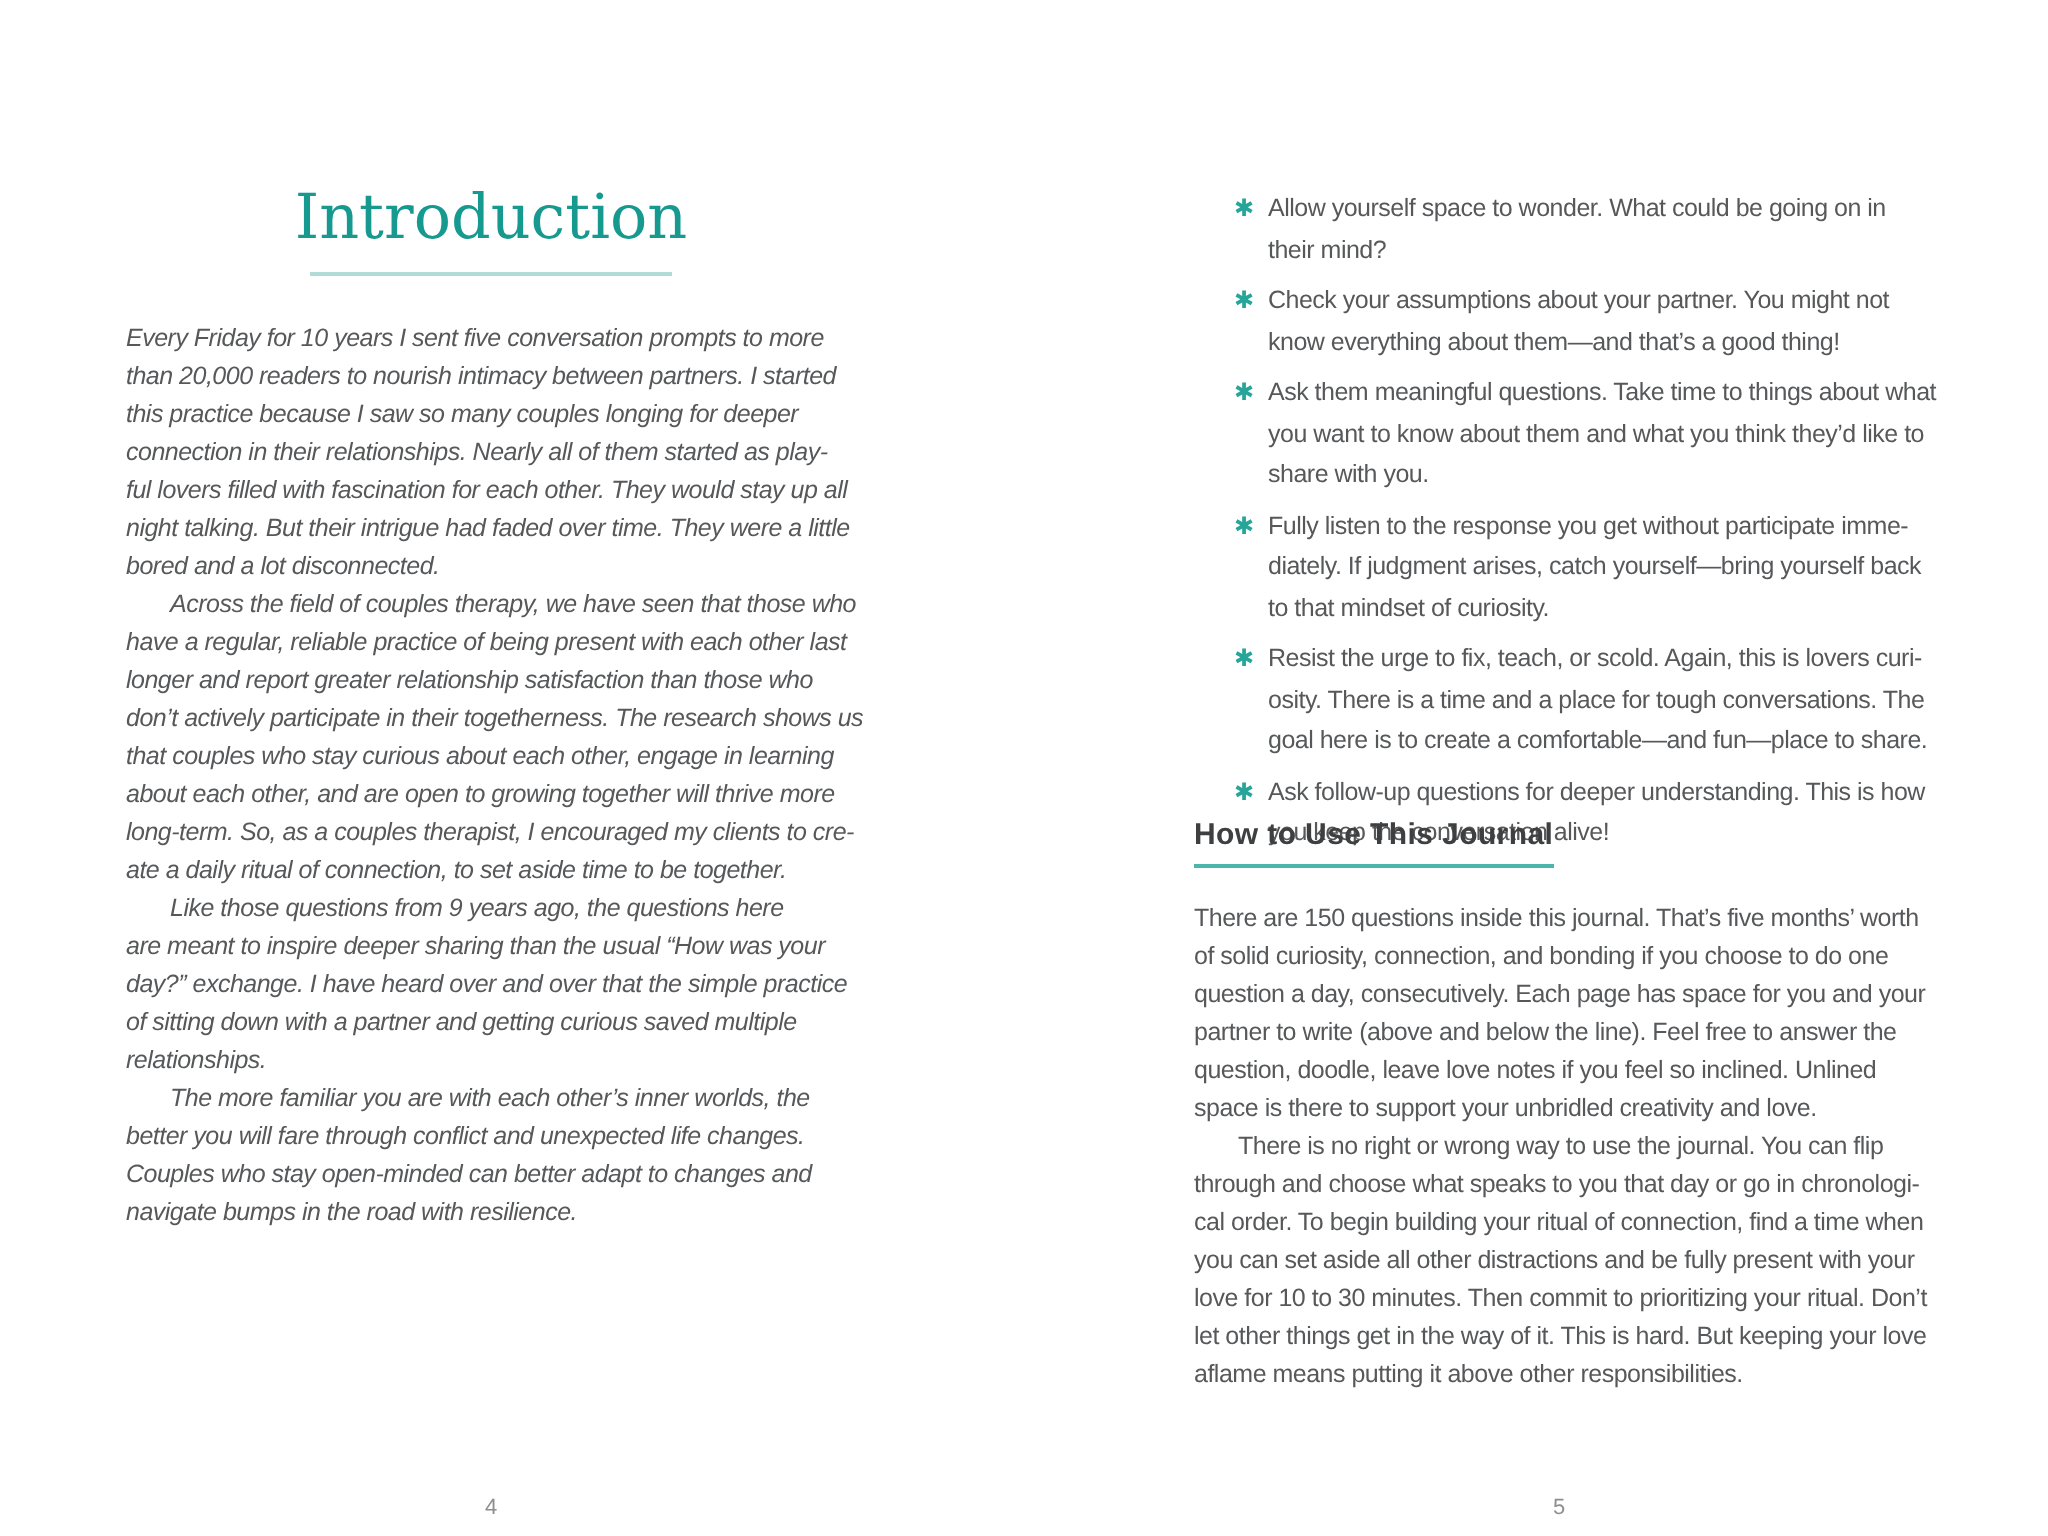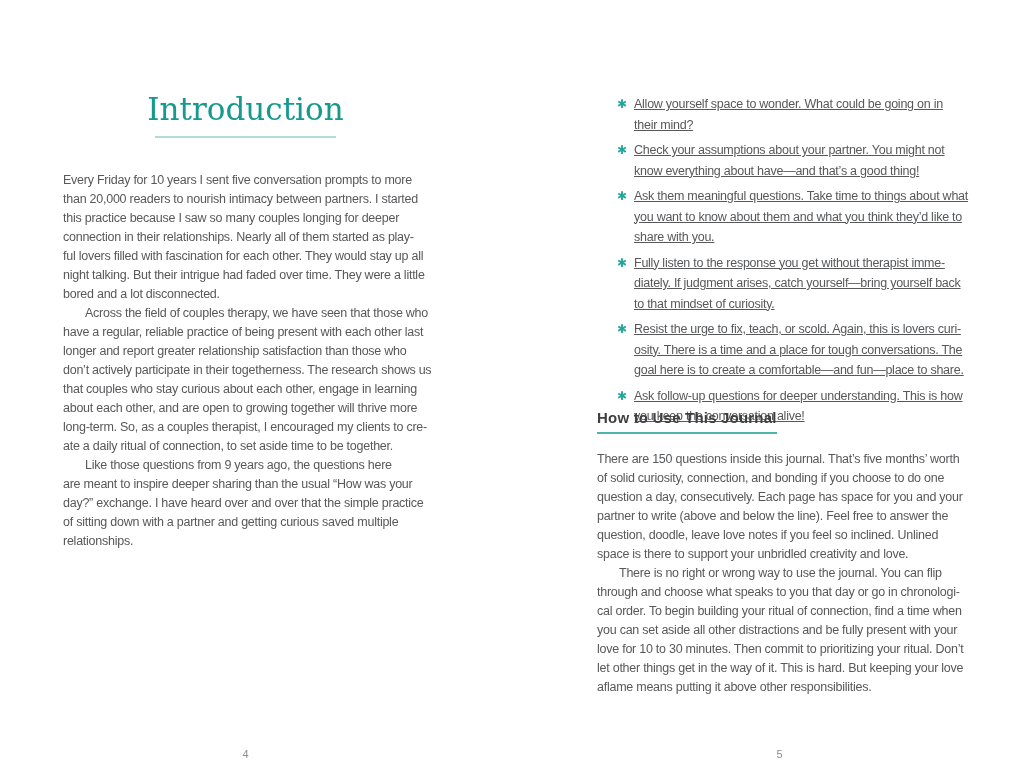--- a/index.html
+++ b/index.html
@@ -47,21 +47,21 @@
   }
   .body-text {
     position: absolute;
     left: 0;
     width: 420px;
     font-size: 12.5px;
     letter-spacing: -0.25px;
     line-height: 19px;
     color: var(--body-text, #57585a);
   }
-  .left-body  { top: 139px; }
+  .left-body  { top: 128px; font-style: italic; }
   .right-body { top: 418px; }
   .body-text p {
     margin: 0;
     white-space: pre;
   }
   .body-text p.indent { text-indent: 22px; }
 
   .folio {
     position: absolute;
     top: 716px;
@@ -94,21 +94,20 @@
     line-height: 20.5px;
     color: var(--bullet, #26a69a);
   }
   .btext {
     flex: 1;
     font-size: 12.5px;
     letter-spacing: -0.25px;
     line-height: 20.5px;
     color: var(--body-text, #57585a);
     white-space: pre;
-    text-decoration: underline;
   }
   .section-heading-wrap {
     position: absolute;
     top: 377px;
     left: 0;
   }
   .section-heading {
     display: inline-block;
     margin: 0;
     font-size: 15px;
@@ -141,45 +140,49 @@
 don’t actively participate in their togetherness. The research shows us
 that couples who stay curious about each other, engage in learning
 about each other, and are open to growing together will thrive more
 long-term. So, as a couples therapist, I encouraged my clients to cre-
 ate a daily ritual of connection, to set aside time to be together.</p>
       <p class="indent">Like those questions from 9 years ago, the questions here
 are meant to inspire deeper sharing than the usual “How was your
 day?” exchange. I have heard over and over that the simple practice
 of sitting down with a partner and getting curious saved multiple
 relationships.</p>
+      <p class="indent">The more familiar you are with each other’s inner worlds, the
+better you will fare through conflict and unexpected life changes.
+Couples who stay open-minded can better adapt to changes and
+navigate bumps in the road with resilience.</p>
     </div>
     <div class="folio">4</div>
   </section>
 
   <section class="page page-right">
     <ul class="bullets">
       <li>
         <span class="ast">✱</span>
         <span class="btext">Allow yourself space to wonder. What could be going on in
 their mind?</span>
       </li>
       <li>
         <span class="ast">✱</span>
         <span class="btext">Check your assumptions about your partner. You might not
-know everything about have—and that’s a good thing!</span>
+know everything about them—and that’s a good thing!</span>
       </li>
       <li>
         <span class="ast">✱</span>
         <span class="btext">Ask them meaningful questions. Take time to things about what
 you want to know about them and what you think they’d like to
 share with you.</span>
       </li>
       <li>
         <span class="ast">✱</span>
-        <span class="btext">Fully listen to the response you get without therapist imme-
+        <span class="btext">Fully listen to the response you get without participate imme-
 diately. If judgment arises, catch yourself—bring yourself back
 to that mindset of curiosity.</span>
       </li>
       <li>
         <span class="ast">✱</span>
         <span class="btext">Resist the urge to fix, teach, or scold. Again, this is lovers curi-
 osity. There is a time and a place for tough conversations. The
 goal here is to create a comfortable—and fun—place to share.</span>
       </li>
       <li>

